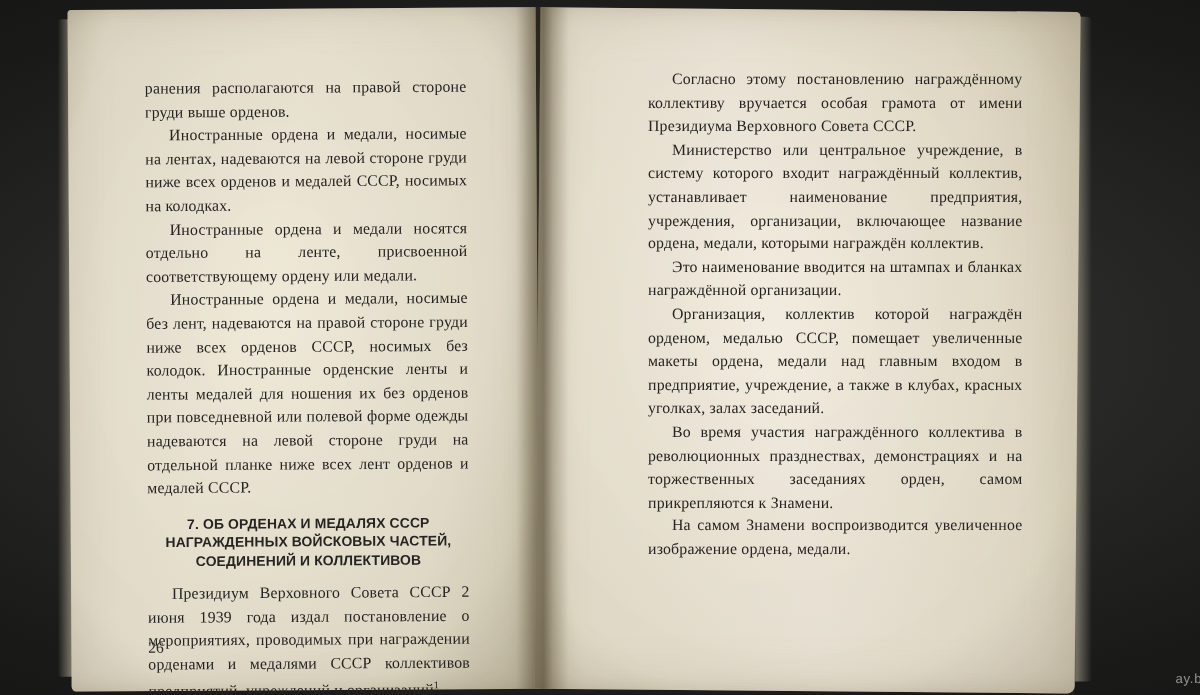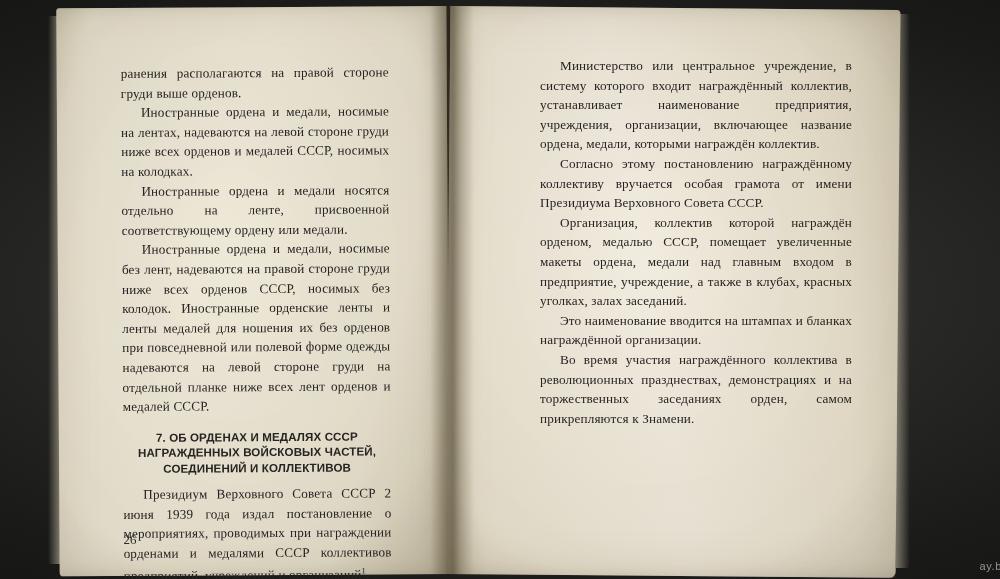--- a/index.html
+++ b/index.html
@@ -193,25 +193,26 @@
       </div>
 
       <div class="folio left-folio">26</div>
     </div>
 
     <div class="leaf right">
       <div class="paper-grain"></div>
     </div>
 
     <div class="col right-col">
+      <p class="para">Согласно этому постановлению награждённому коллективу вручается особая грамота от имени Президиума Верховного Совета СССР.</p>
       <p class="para">Министерство или центральное учреждение, в систему которого входит награждённый коллектив, устанавливает наименование предприятия, учреждения, организации, включающее название ордена, медали, которыми награждён коллектив.</p>
-      <p class="para">Согласно этому постановлению награждённому коллективу вручается особая грамота от имени Президиума Верховного Совета СССР.</p>
+      <p class="para">Это наименование вводится на штампах и бланках награждённой организации.</p>
       <p class="para">Организация, коллектив которой награждён орденом, медалью СССР, помещает увеличенные макеты ордена, медали над главным входом в предприятие, учреждение, а также в клубах, красных уголках, залах заседаний.</p>
-      <p class="para">Это наименование вводится на штампах и бланках награждённой организации.</p>
       <p class="para">Во время участия награждённого коллектива в революционных празднествах, демонстрациях и на торжественных заседаниях орден, самом прикрепляются к Знамени.</p>
+      <p class="para">На самом Знамени воспроизводится увеличенное изображение ордена, медали.</p>
     </div>
 
     <div class="folio right-folio">27</div>
 
     <div class="gutter"></div>
   </div>
 
   <div class="watermark">ay.by</div>
 </div>
 

